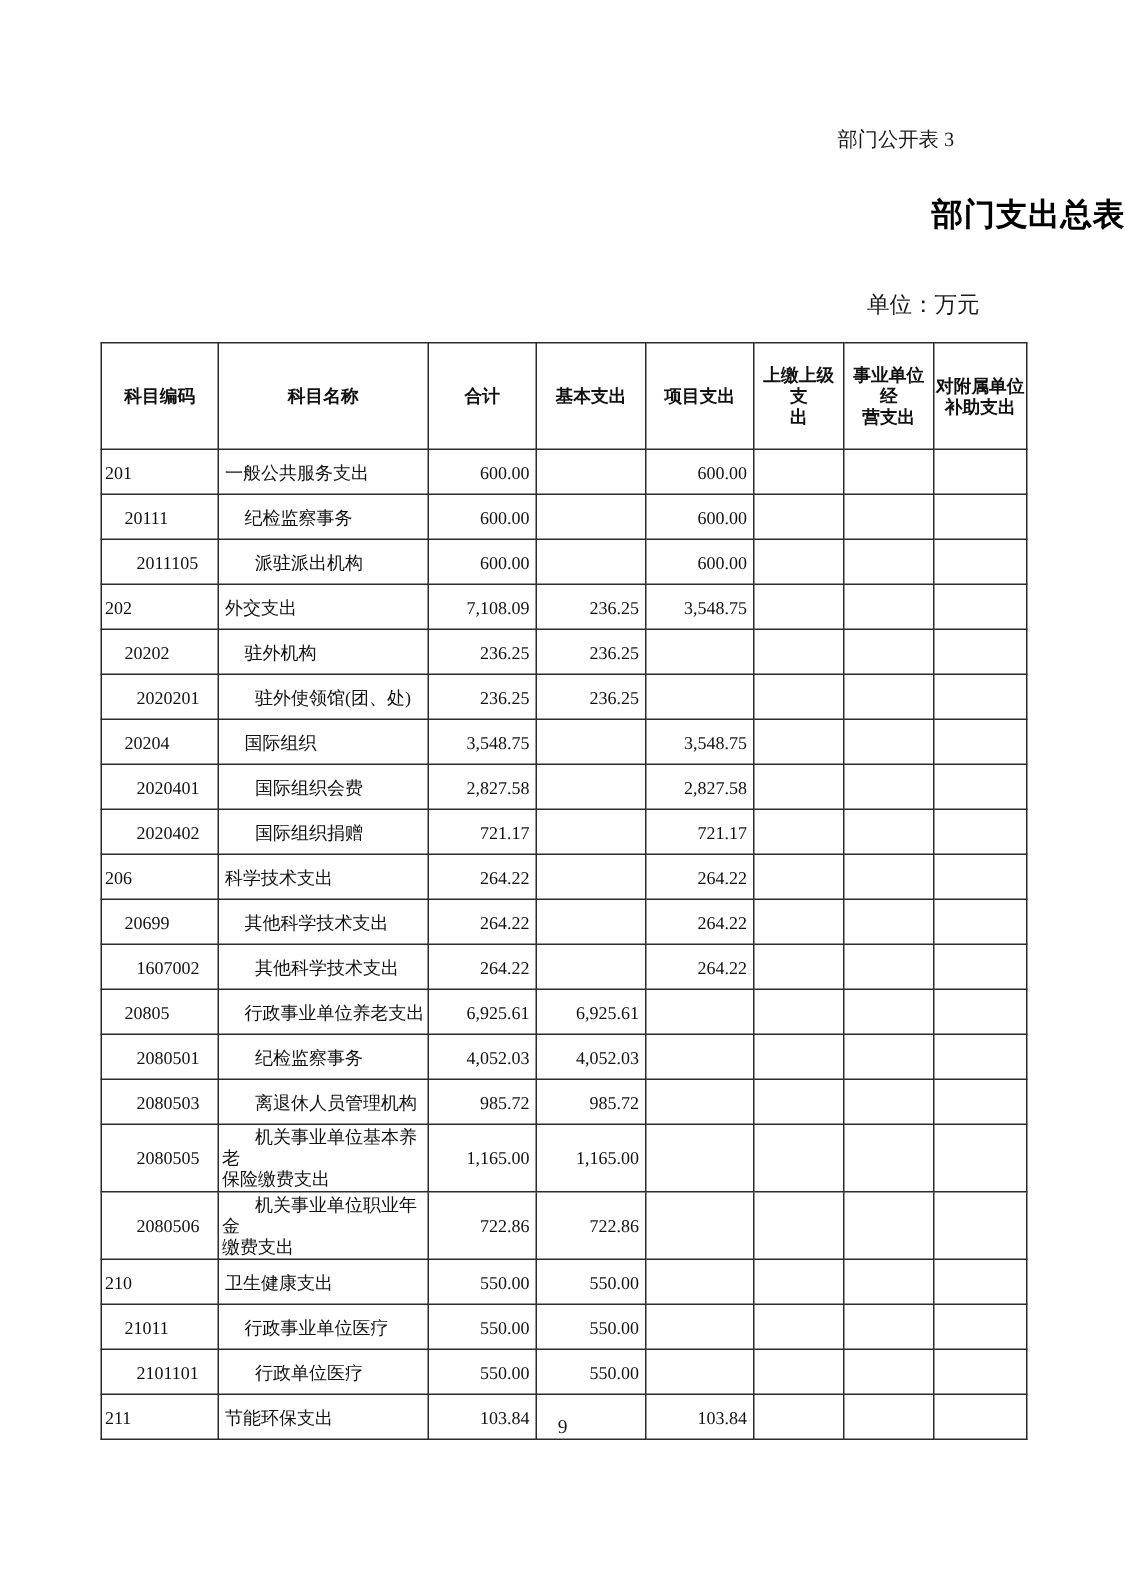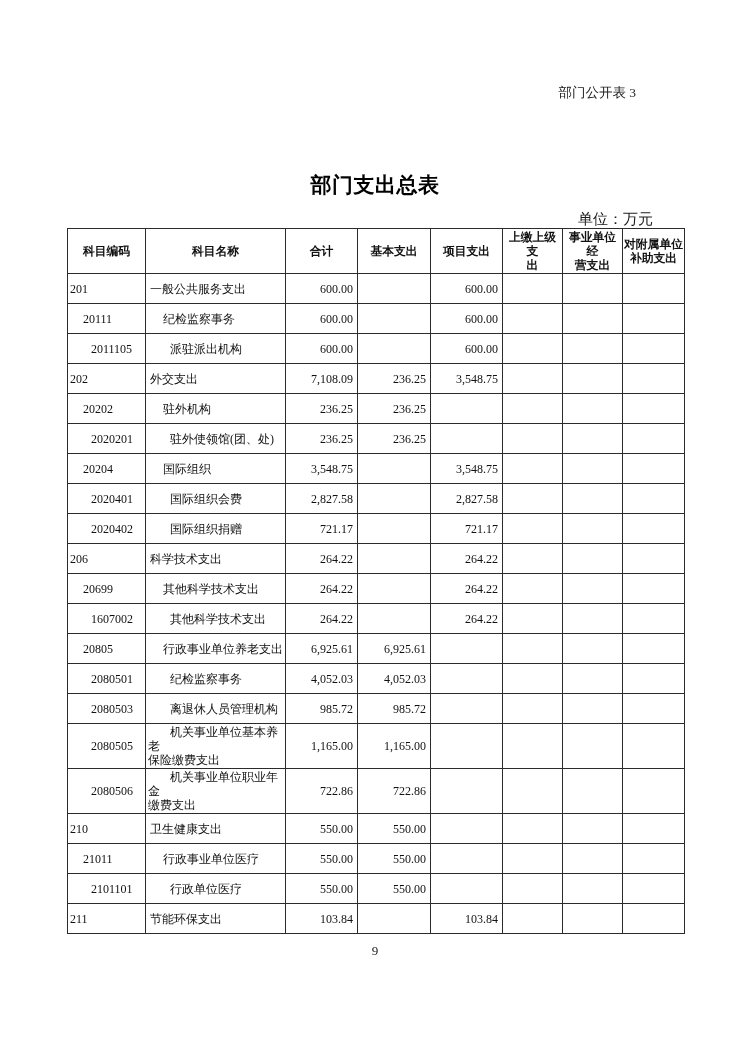--- a/index.html
+++ b/index.html
@@ -23,36 +23,34 @@
     font-size: 13.5px;
     line-height: 1.1;
     color: #1a1a1a;
     white-space: nowrap;
   }
   .doc-title {
     position: absolute;
     top: 129px;
     left: 0;
     width: 100%;
-    text-align: center;
+    text-align: right;
     font-family: "Liberation Sans", "DejaVu Sans", sans-serif;
     font-weight: 700;
     font-size: 21px;
     letter-spacing: 0.5px;
     color: #000000;
-    margin-top: 42px;
   }
   .unit-label {
     position: absolute;
     top: 194px;
     right: 97px;
     font-size: 15px;
     color: #1a1a1a;
     white-space: nowrap;
-    margin-top: 16px;
   }
   .tbl-wrap {
     position: absolute;
     top: 228px;
     left: 67px;
   }
   table.tbl {
     border-collapse: collapse;
     table-layout: fixed;
     width: 617px;
@@ -63,21 +61,21 @@
     overflow: hidden;
     vertical-align: middle;
     box-sizing: border-box;
   }
   .tbl thead tr { height: 42px; }
   .tbl th {
     font-weight: 700;
     font-size: 11.8px;
     line-height: 14px;
     text-align: center;
-    padding: 1px 1px;
+    padding: 14px 1px;
     white-space: pre-line;
     color: #111111;
   }
   .tbl tbody tr { height: 30px; }
   .tbl td {
     font-size: 12px;
     line-height: 14px;
     padding: 1px 2px;
     color: #111111;
   }

